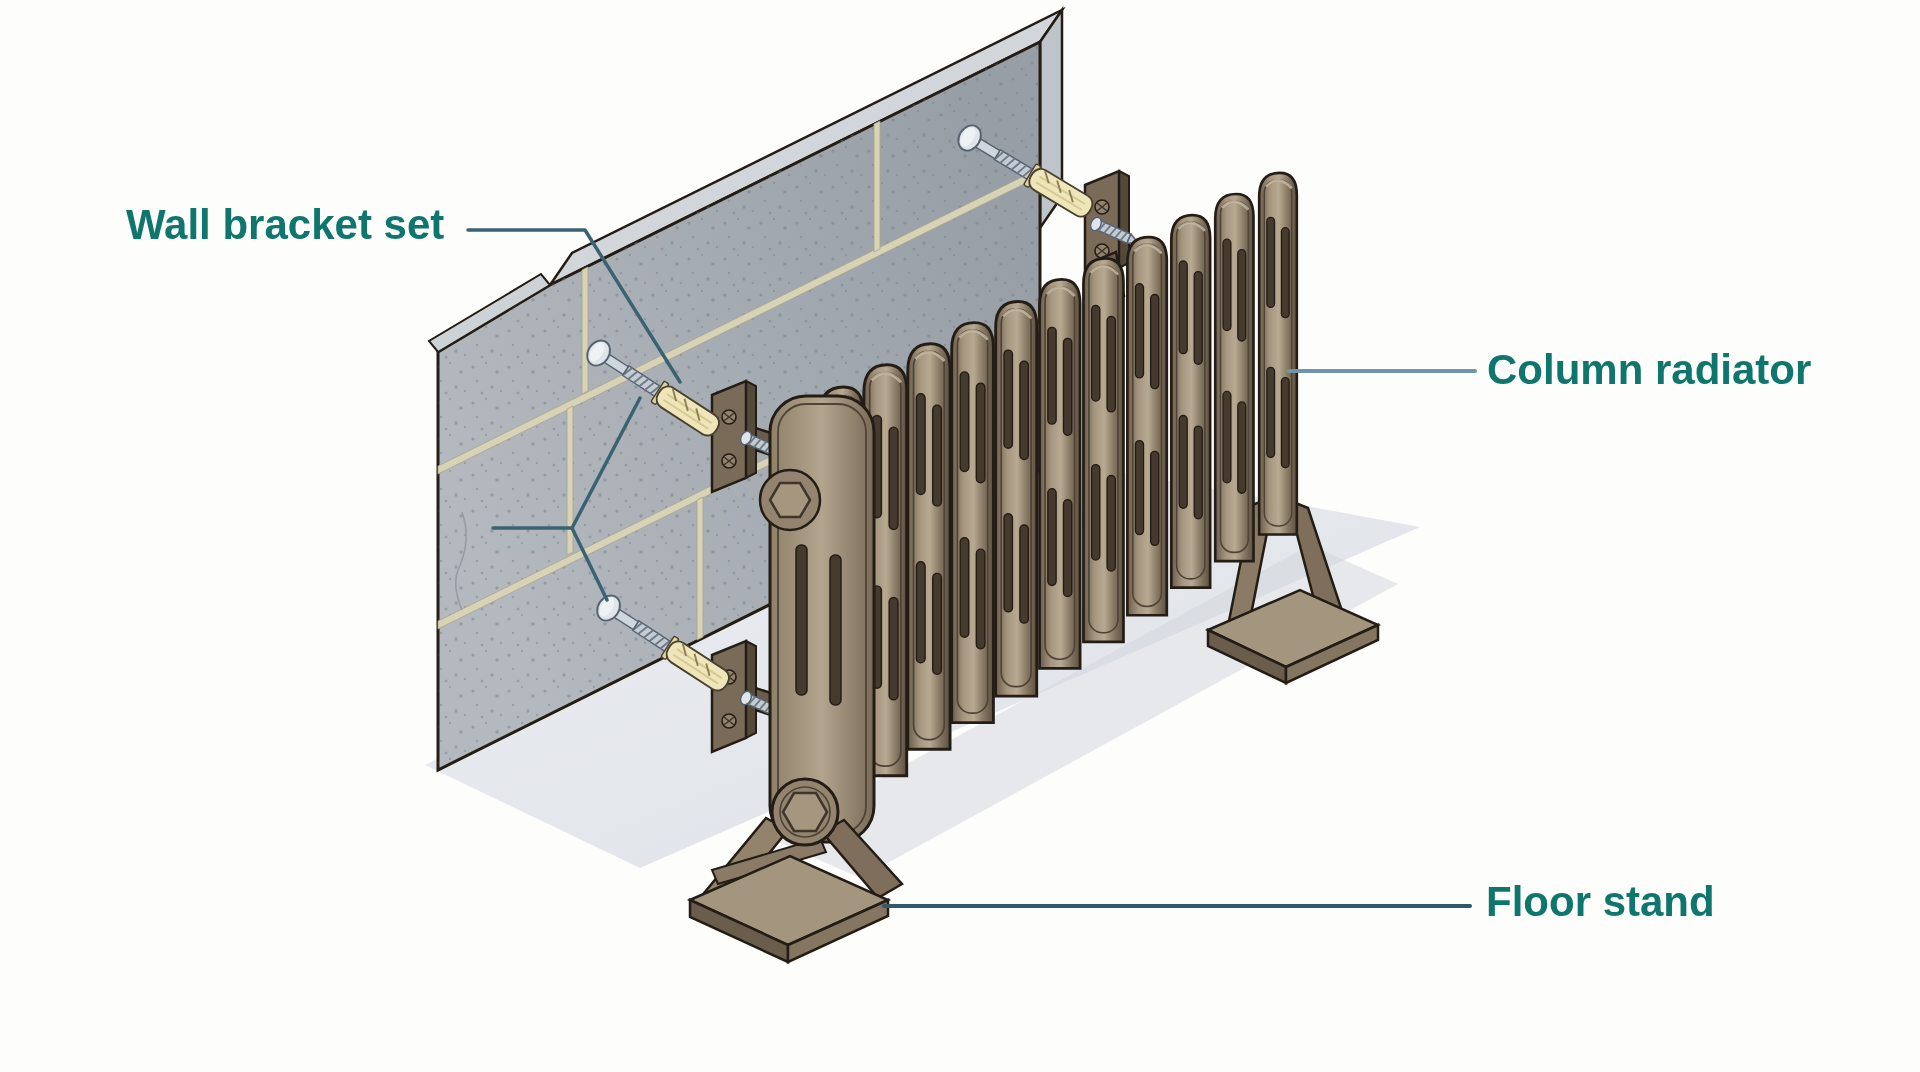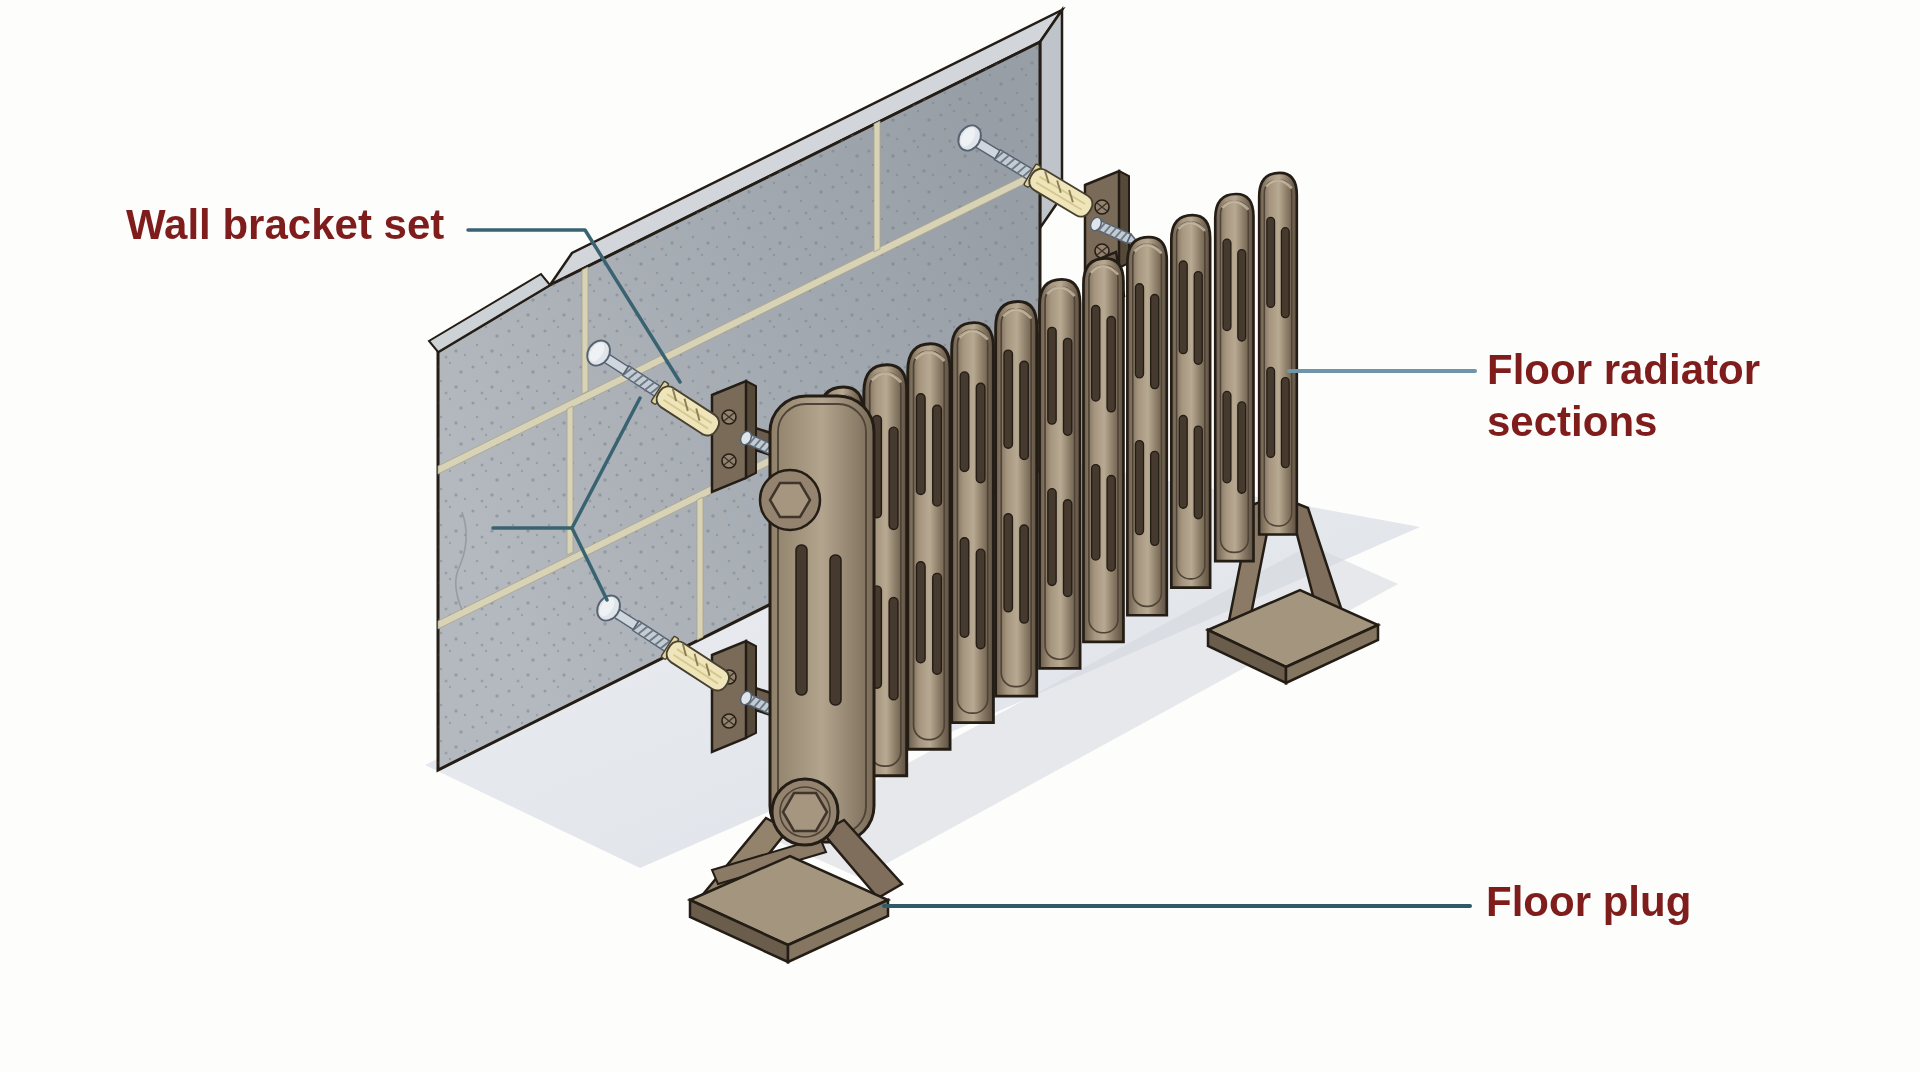--- a/index.html
+++ b/index.html
@@ -2,21 +2,21 @@
 <html><head>
 <meta charset="utf-8">
 <style>
   html,body{margin:0;padding:0;background:#ffffff;}
   .stage{
     position:relative;width:1920px;height:1072px;overflow:hidden;
     background:#fdfdfc;font-family:"Liberation Sans","DejaVu Sans",sans-serif;
   }
   .stage svg{position:absolute;left:0;top:0;}
   .callout{
-    position:absolute;color:#7f1d1d;font-weight:700;font-size:42px;
+    position:absolute;color:#0f766e;font-weight:700;font-size:42px;
     line-height:52px;letter-spacing:0;white-space:nowrap;
   }
 </style>
 </head>
 <body>
 
 <div class="stage">
 
 <svg width="1920" height="1072" viewBox="0 0 1920 1072">
   <defs>
@@ -195,19 +195,18 @@
     <path d="M493,528 H572 M572,528 L640,398 M572,528 L607,600" stroke-width="3.5" stroke="#3a6372"></path>
     <path d="M1289,371 H1475" stroke-width="4" stroke="#6e95aa"></path>
     <path d="M884,906 H1470" stroke-width="4" stroke="#2f5a68"></path>
   </g>
 </svg>
 
 <div class="callout" style="left:126px;top:199px">Wall bracket set</div>
 
 
 <div class="callout" style="left:1487px;top:344px">
-  <div>Floor radiator</div>
-  <div>sections</div>
+  <div>Column radiator</div>
 </div>
 
-<div class="callout" style="left:1486px;top:876px">Floor plug</div>
+<div class="callout" style="left:1486px;top:876px">Floor stand</div>
 
 </div>
 
 </body></html>

